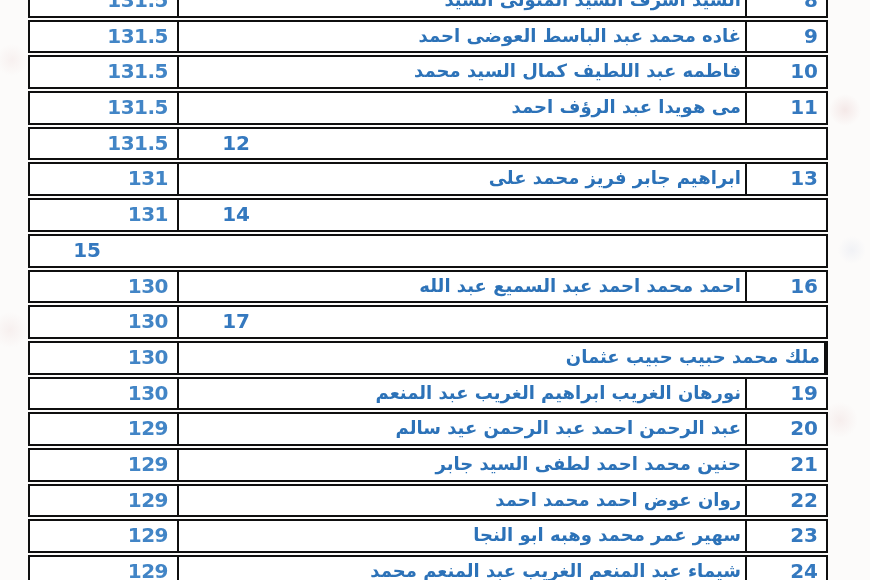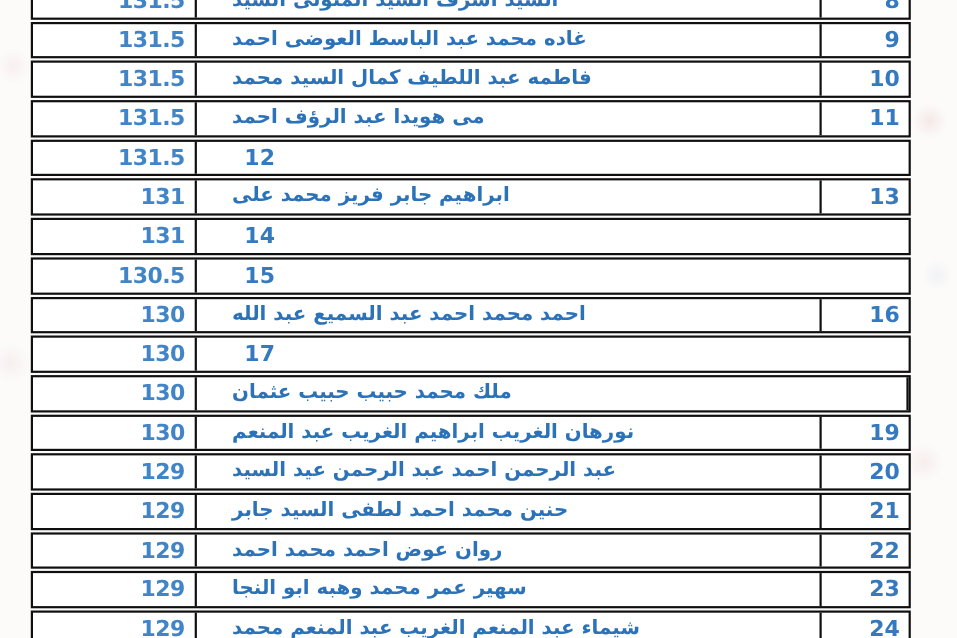--- a/index.html
+++ b/index.html
@@ -51,21 +51,21 @@
     padding-right: 9px;
     font-size: 20px;
     color: #4285c6;
     letter-spacing: -0.5px;
   }
 
   .cell-name {
     flex: 1;
     border-right: 2.5px solid #0f0f0f;
     direction: rtl;
-    text-align: left;
+    text-align: right;
     padding: 0 4px;
     font-size: 18px;
     color: #2c72b8;
     margin-left: 28px;
   }
 
   .cell-rank {
     width: 79px;
     text-align: right;
     padding-right: 8px;
@@ -104,21 +104,20 @@
     <div class="row">
     <div class="cell cell-score">131</div>
     <div class="cell cell-name">ابراهيم جابر فريز محمد على</div>
     <div class="cell cell-rank">13</div>
   </div>
     <div class="row">
     <div class="cell cell-score">131</div>
     <div class="cell cell-rank">14</div>
   </div>
     <div class="row">
-    <div class="cell cell-score">130.5</div>
     <div class="cell cell-rank">15</div>
   </div>
     <div class="row">
     <div class="cell cell-score">130</div>
     <div class="cell cell-name">احمد محمد احمد عبد السميع عبد الله</div>
     <div class="cell cell-rank">16</div>
   </div>
     <div class="row">
     <div class="cell cell-score">130</div>
     <div class="cell cell-rank">17</div>
@@ -127,21 +126,21 @@
     <div class="cell cell-score">130</div>
     <div class="cell cell-name">ملك محمد حبيب حبيب عثمان</div>
   </div>
     <div class="row">
     <div class="cell cell-score">130</div>
     <div class="cell cell-name">نورهان الغريب ابراهيم الغريب عبد المنعم</div>
     <div class="cell cell-rank">19</div>
   </div>
     <div class="row">
     <div class="cell cell-score">129</div>
-    <div class="cell cell-name">عبد الرحمن احمد عبد الرحمن عيد السيد</div>
+    <div class="cell cell-name">عبد الرحمن احمد عبد الرحمن عيد سالم</div>
     <div class="cell cell-rank">20</div>
   </div>
     <div class="row">
     <div class="cell cell-score">129</div>
     <div class="cell cell-name">حنين محمد احمد لطفى السيد جابر</div>
     <div class="cell cell-rank">21</div>
   </div>
     <div class="row">
     <div class="cell cell-score">129</div>
     <div class="cell cell-name">روان عوض احمد محمد احمد</div>

